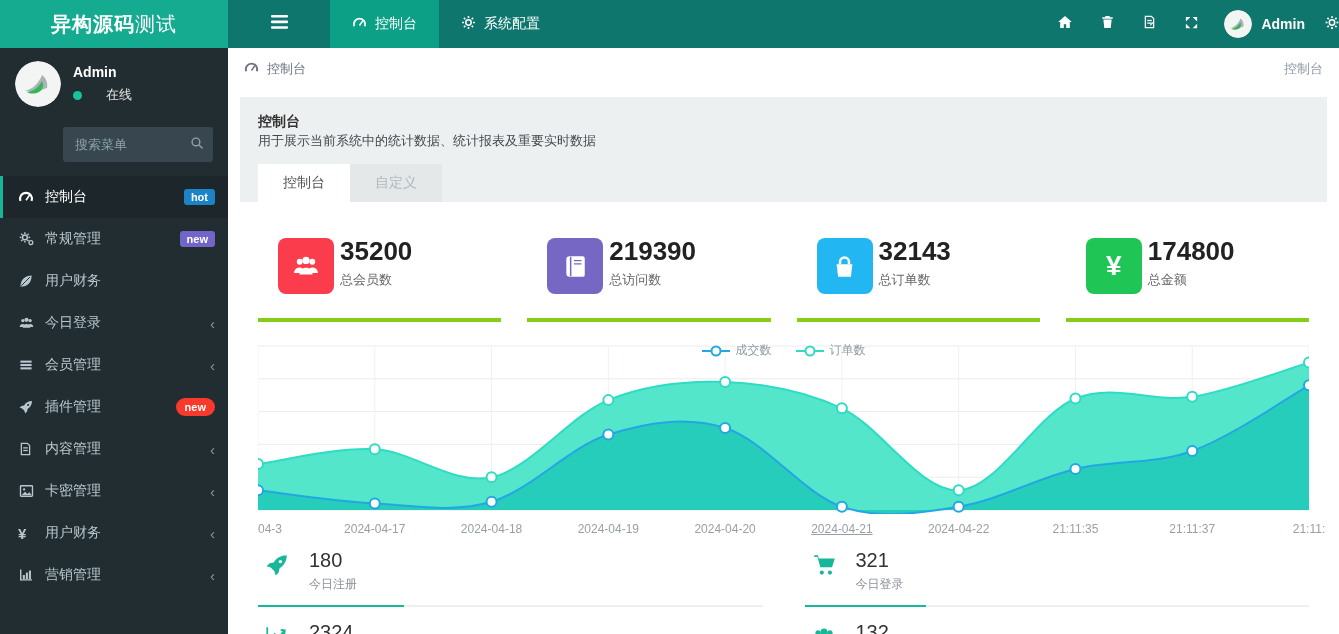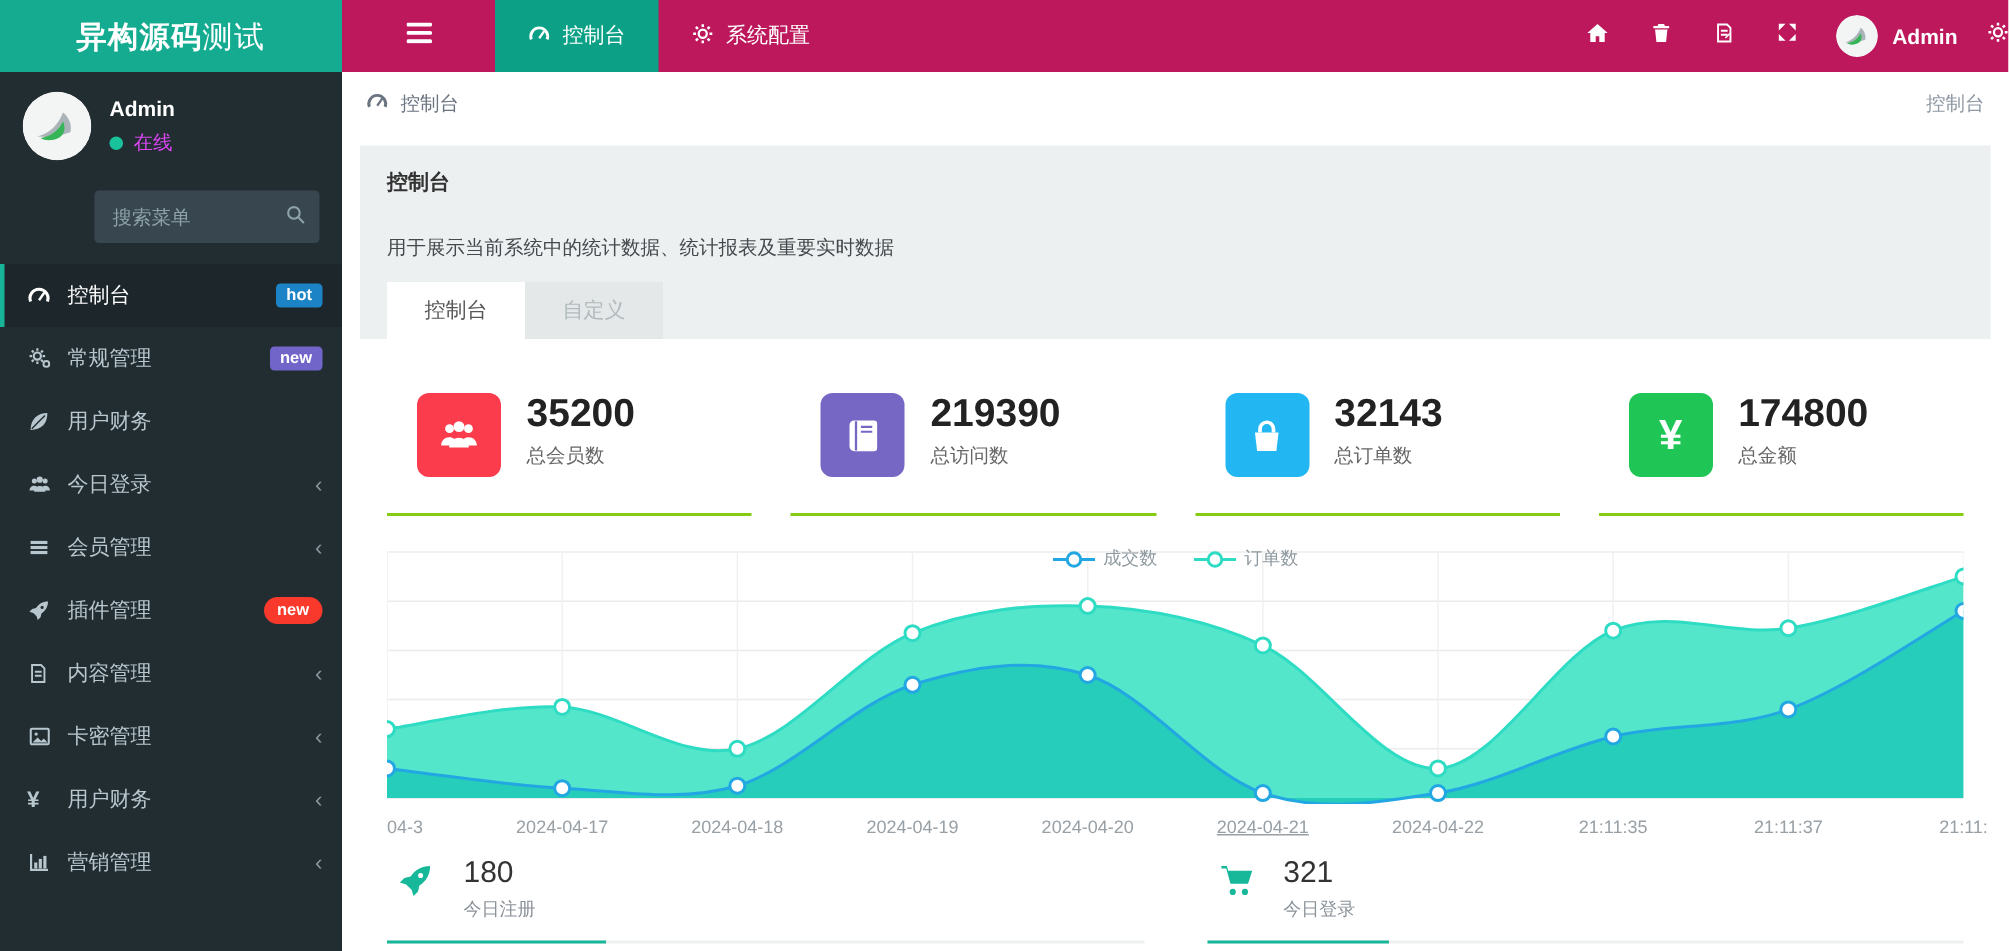--- a/index.html
+++ b/index.html
@@ -1,19 +1,19 @@
 <!DOCTYPE html>
 <html><head>
 <meta charset="utf-8">
 <style>
   * { margin:0; padding:0; box-sizing:border-box; }
   html,body { width:1339px; height:634px; overflow:hidden; font-family:"Liberation Sans","DejaVu Sans",sans-serif; background:#fff; }
 
   
-  .topbar { height:48px; background:#be185d; display:flex; align-items:stretch;gap:28px; }
+  .topbar { height:48px; background:#0f766e; display:flex; align-items:stretch;gap:28px; }
   .logo { width:228px; background:#15ab90; color:#fff; display:flex; align-items:center; justify-content:center; font-size:20px; letter-spacing:1px; }
   .logo b { font-weight:bold; }
   .logo span { font-weight:normal; }
   .hamburger { width:46px; display:flex; align-items:center; justify-content:center; color:#fff; cursor:pointer; }
   .topnav { display:flex; }
   .topnav .tn-item { display:flex; align-items:center; gap:8px; padding:0 22px; color:#fff; font-size:14px; cursor:pointer; }
   .topnav .tn-item.active { background:#0ca186; }
   .topbar-right { margin-left:auto; display:flex; align-items:center; }
   .tb-icon { width:42px; height:48px; display:flex; align-items:center; justify-content:center; color:#fff; cursor:pointer; }
   .tb-admin { display:flex; align-items:center; gap:9px; color:#fff; font-size:14px; font-weight:bold; padding:0 12px; cursor:pointer; }
@@ -22,21 +22,21 @@
 
   
   .layout { display:flex; height:586px; }
   .sidebar { width:228px; background:#222d32; flex:none; }
   .content { flex:1; overflow:hidden; background:#fff; }
 
   
   .user-panel { display:flex; gap:12px; padding:13px 15px 10px 15px; align-items:center; }
   .up-avatar { width:46px; height:46px; border-radius:50%; overflow:hidden; flex:none; }
   .up-name { color:#fff; font-size:14px; font-weight:bold; }
-  .up-status { display:flex; align-items:center; gap:7px; color:#d946ef; font-size:13px; margin-top:6px; }
+  .up-status { display:flex; align-items:center; gap:24px; color:#e5e5e5; font-size:13px; margin-top:6px; }
   .dot { width:9px; height:9px; border-radius:50%; background:#18c29b; display:inline-block; }
   .search-wrap { margin:10px 15px 14px 15px; position:relative;padding-left:48px; }
   .search-wrap input { width:100%; height:35px; background:#38474f; border:0; border-radius:3px; padding:0 32px 0 12px; color:#cfd8dc; font-size:13px; font-family:inherit; }
   .search-wrap input::placeholder { color:#8da1a9; }
   .search-btn { position:absolute; right:0; top:0; width:32px; height:35px; background:transparent; border:0; color:#8da1a9; cursor:pointer; display:flex; align-items:center; justify-content:center; }
   .menu { list-style:none; }
   .menu li { height:42px; display:flex; align-items:center; padding:0 13px 0 15px; color:#b8c7ce; font-size:14px; border-left:3px solid transparent; cursor:pointer; }
   .menu li.active { background:#1d262a; border-left-color:#17b498; color:#fff; }
   .mi-icon { width:27px; display:flex; align-items:center; color:inherit; flex:none; }
   .mi-label { flex:1; }
@@ -45,29 +45,29 @@
   .chev { color:#8a979e; font-size:15px; line-height:1; }
 
   
   .breadcrumb { height:42px; display:flex; align-items:center; gap:8px; padding:0 16px; font-size:13px; color:#6b7480; background:#fff; }
   .breadcrumb .bc-right { margin-left:auto; color:#8e98a3; }
 
   
   .panel { margin:7px 12px 0 12px; }
   .panel-head { background:#edf0f1; padding:16px 18px 0 18px; }
   .panel-title { font-size:14px; font-weight:bold; color:#333; }
-  .panel-desc { font-size:13px; color:#45494d; margin-top:25px; }
+  .panel-desc { font-size:13px; color:#45494d; margin-top:1px; }
   .tabs { display:flex; margin-top:14px; }
   .tab { padding:10px 25px; font-size:14px; color:#b2babd; background:#e4e8e9; cursor:pointer; }
   .tab.active { background:#fff; color:#555; }
   .panel-body { background:#fff; padding:18px; }
 
   
   .cards { display:grid; grid-template-columns:repeat(4,1fr); column-gap:26px; }
-  .card { display:flex; gap:17px; padding:18px 0 24px 20px; border-bottom:2px solid #84cc16; align-items:flex-start; }
+  .card { display:flex; gap:6px; padding:18px 0 24px 20px; border-bottom:4px solid #84cc16; align-items:flex-start; }
   .card-icon { width:56px; height:56px; border-radius:8px; display:flex; align-items:center; justify-content:center; color:#fff; flex:none; }
   .card-num { font-size:26px; font-weight:bold; color:#222; line-height:1.05; }
   .card-label { font-size:13px; color:#666; margin-top:6px; }
   .yen-big { font-size:28px; font-weight:bold; color:#fff; }
 
   
   .chart-wrap { position:relative; margin-top:18px; }
   #chart { display:block; width:100%; height:174px; }
   .legend { position:absolute; top:2px; left:50%; transform:translateX(-50%); display:flex; gap:24px; align-items:flex-end; font-size:12px; color:#8f9aa0; }
   .legend-item { display:flex; align-items:center; gap:6px; cursor:pointer; }

